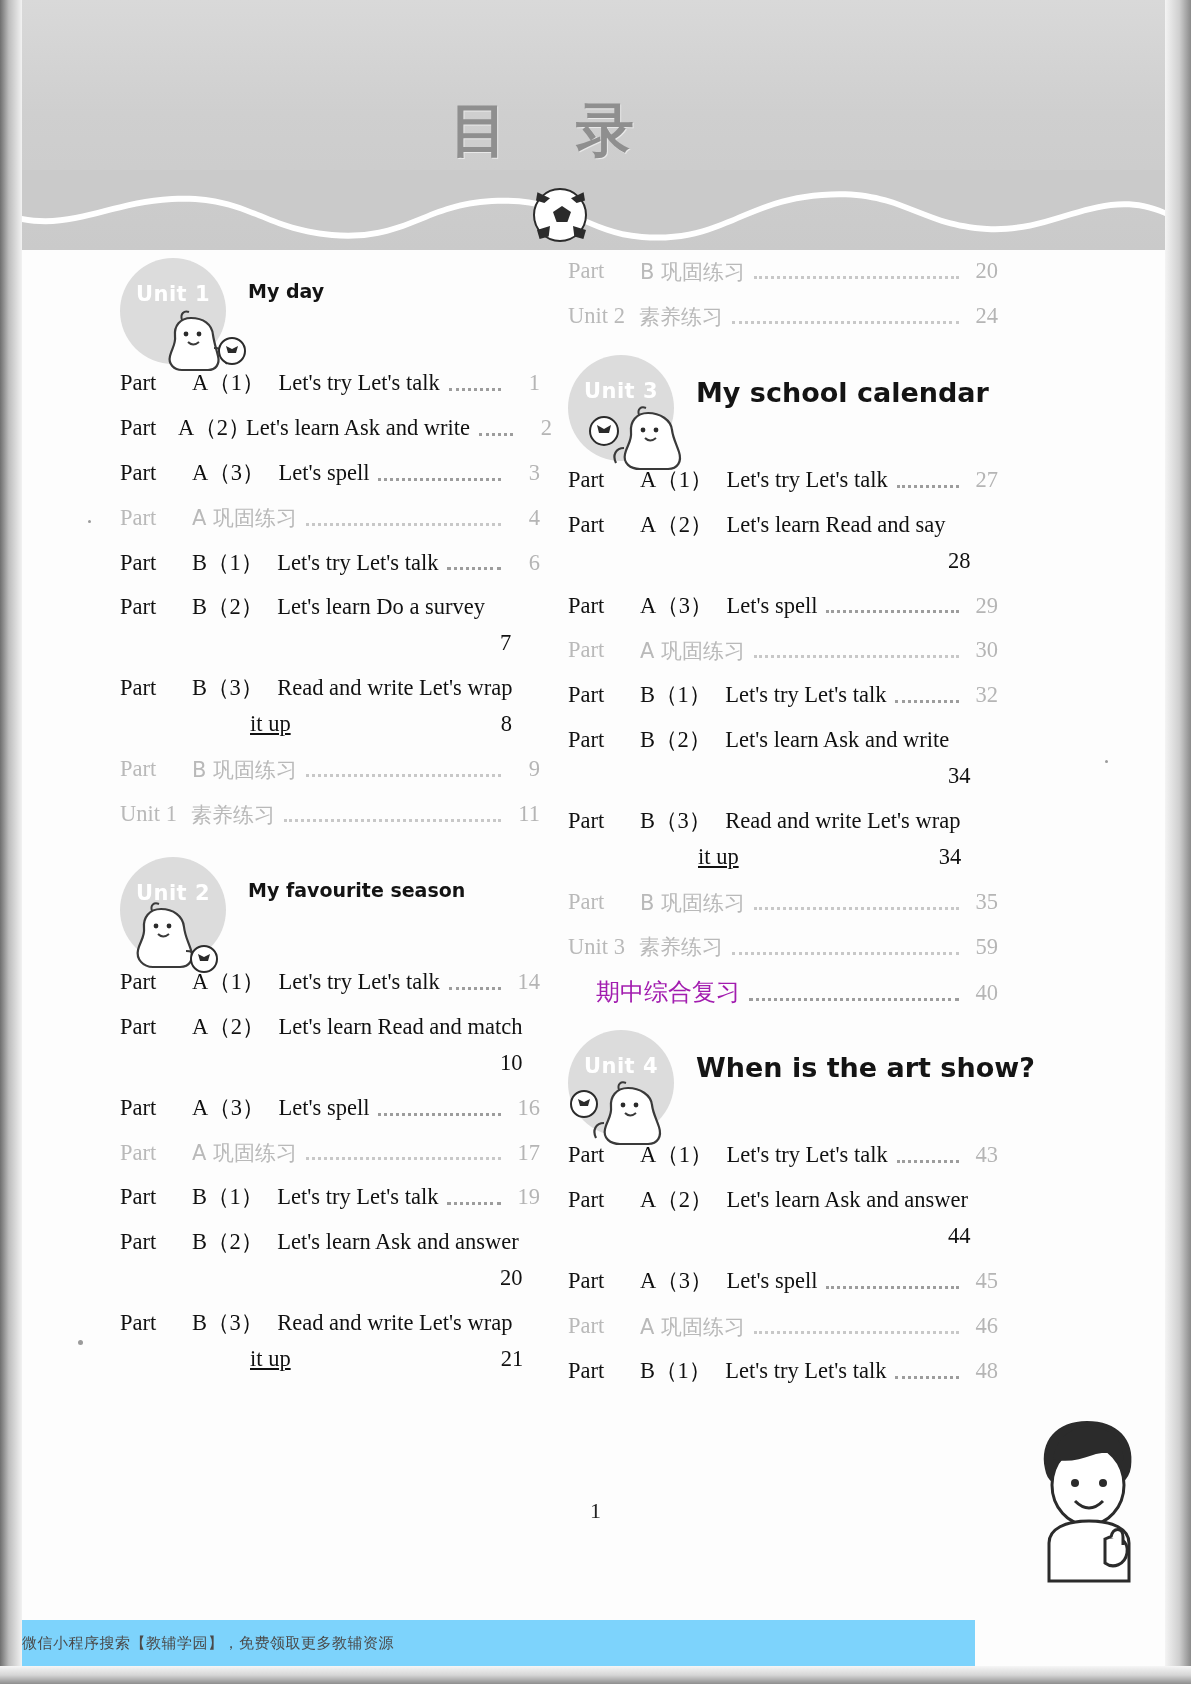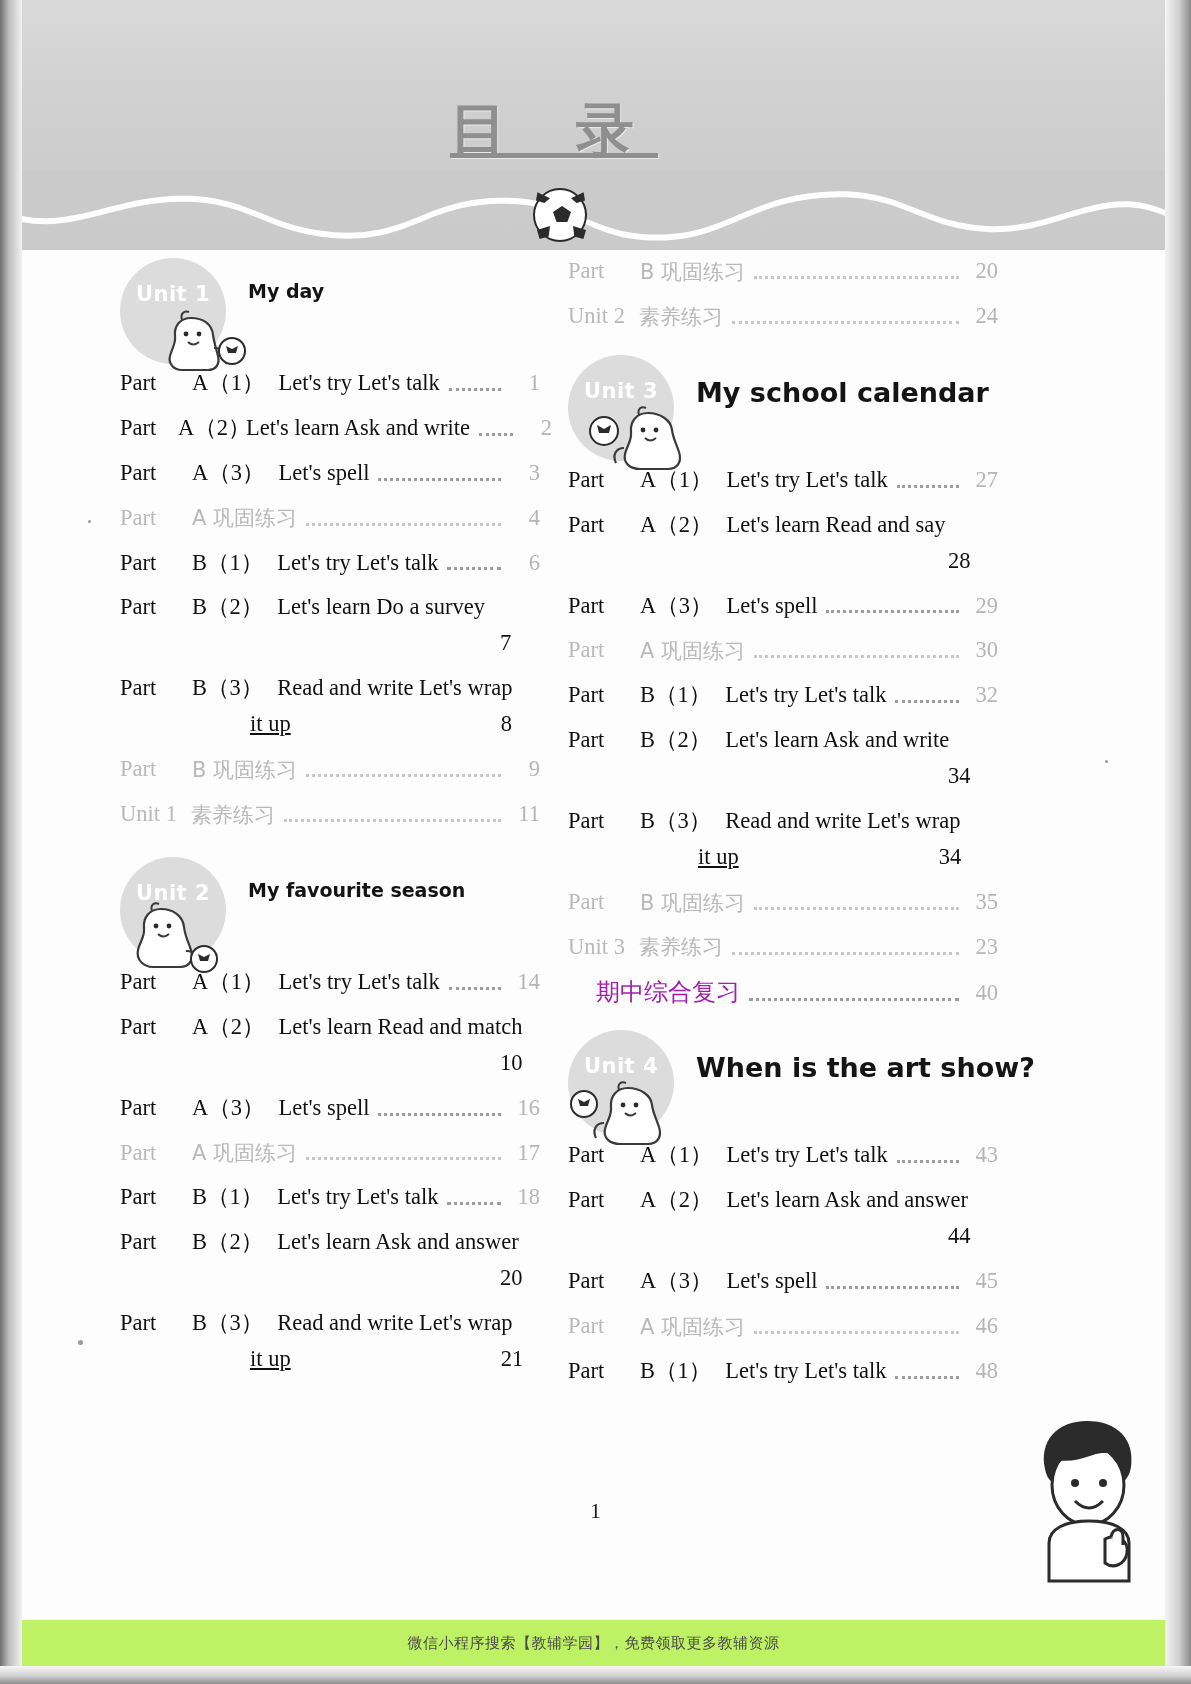--- a/index.html
+++ b/index.html
@@ -33,21 +33,20 @@
     background:linear-gradient(180deg,#d9d9d9 0%,#cfcfcf 45%,#cacaca 100%);
   }
   .header-wave{
     position:absolute;left:22px;top:170px;width:1143px;height:110px;
   }
   .header-title{
     position:absolute;left:0;top:92px;width:1108px;text-align:center;
     font-size:58px;letter-spacing:24px;color:#8f8f8f;
     font-family:"DejaVu Sans", sans-serif;font-weight:700;
     text-shadow:1px 1px 0 #e9e9e9;
-    text-decoration:underline;
   }
   
   .ball{
     position:absolute;border-radius:50%;
     background:#fff;border:2px solid #2b2b2b;
     box-sizing:border-box;
   }
   .ball .pent{
     position:absolute;background:#2b2b2b;
   }
@@ -114,23 +113,23 @@
   .cjk{font-family:"DejaVu Sans", sans-serif;font-size:21px;}
   .cjk-dark{font-family:"DejaVu Sans", sans-serif;font-size:24px;color:#a21caf;font-weight:400;margin-left:28px;}
 
   
   .folio{
     position:absolute;left:0;top:1498px;width:1191px;text-align:center;
     font-size:22px;color:#222;
   }
   
   .footer-bar{
-    position:absolute;left:22px;bottom:18px;width:1143px;height:46px;
-    background:#bef264;
-    display:flex;align-items:center;justify-content:center;
+    position:absolute;left:22px;bottom:18px;width:953px;height:46px;
+    background:#7dd3fc;
+    display:flex;align-items:center;
   }
   .footer-text{
     font-family:"DejaVu Sans", sans-serif;
     font-size:15px;color:#4a4a4a;letter-spacing:.5px;
   }
   
   .mascot{
     position:absolute;right:22px;bottom:88px;width:160px;height:185px;
   }
   .speck{position:absolute;background:#9b9b9b;border-radius:50%;}
@@ -322,21 +321,21 @@
       <span class="dots"></span>
       <span class="pg">17</span>
     </div>
     <div class="entry">
       <span class="part">Part</span>
         <span class="sp"></span>
       <span class="sec">B（1）</span>
         <span class="sp"></span>
       <span class="txt">Let's try   Let's talk</span>
       <span class="dots"></span>
-      <span class="pg">18</span>
+      <span class="pg">19</span>
     </div>
     <div class="entry" style="margin-bottom:10px;">
       <span class="part">Part</span>
         <span class="sp"></span>
       <span class="sec">B（2）</span>
         <span class="sp"></span>
       <span class="txt">Let's learn   Ask and answer</span>
     </div>
     <div class="entry-cont">
       <span class="lead"></span>
@@ -465,21 +464,21 @@
         <span class="sp"></span>
       <span class="cjk">B 巩固练习</span>
       <span class="dots"></span>
       <span class="pg">35</span>
     </div>
     <div class="entry gray">
       <span>Unit 3</span>
         <span class="sp"></span>
       <span class="cjk">素养练习</span>
       <span class="dots"></span>
-      <span class="pg">23</span>
+      <span class="pg">59</span>
     </div>
 
     <div class="entry" style="margin-bottom:24px;">
       <span class="cjk-dark">期中综合复习</span>
       <span class="dots"></span>
       <span class="pg">40</span>
     </div>
 
     <div class="unit-head">
       <div class="unit-circle"></div>

